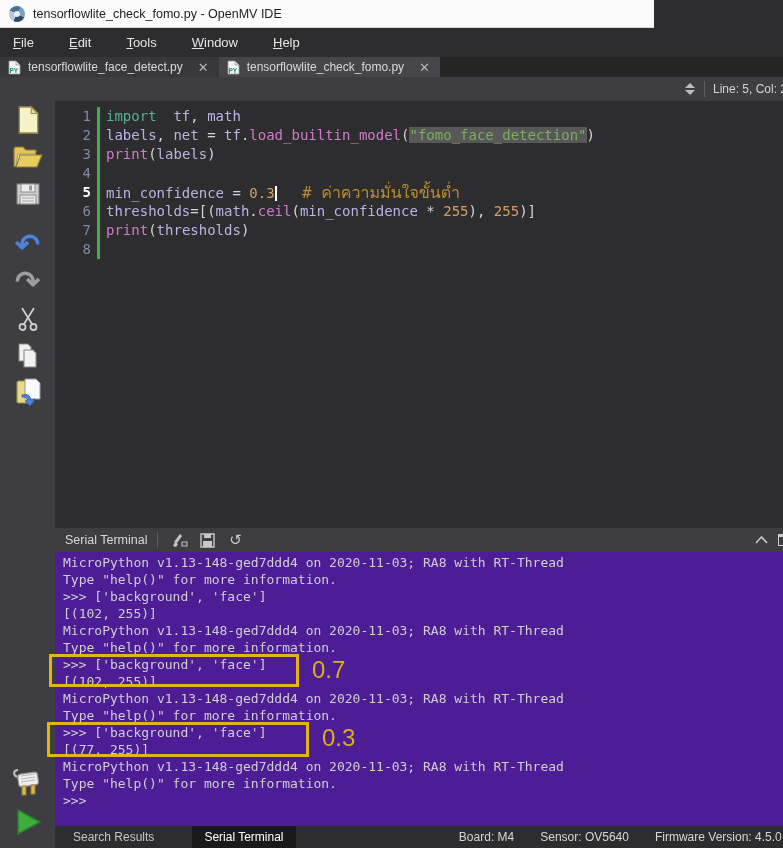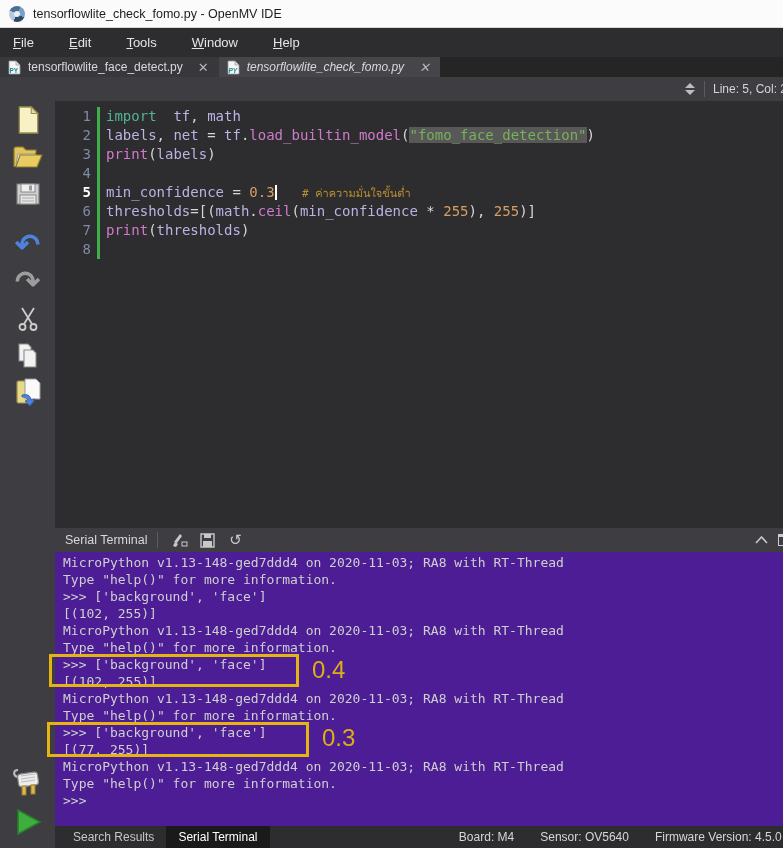--- a/index.html
+++ b/index.html
@@ -1,40 +1,40 @@
 <!DOCTYPE html>
 <html><head>
 <meta charset="utf-8">
 <style>
   * { margin:0; padding:0; box-sizing:border-box; }
   html,body { width:783px; height:848px; overflow:hidden; background:#2d2d30;
               font-family:"Liberation Sans", sans-serif; }
   #app { position:relative; width:783px; height:848px; }
 
   
-  #titlebar { position:absolute; left:0; top:0; width:783px; height:28px;
+  #titlebar { position:absolute; left:0; top:0; width:654px; height:28px;
               background:#fbfbfb; display:flex; align-items:center; border-bottom:1px solid #d8d8d8;}
   #logo { width:16px; height:16px; border-radius:50%; margin:0 8px 0 9px; position:relative;
           background:conic-gradient(from 25deg,#7aa0c4 0 90deg,#2e4a66 90deg 180deg,#b7c8d8 180deg 270deg,#4a6f94 270deg 360deg); }
   #logo::after{ content:""; position:absolute; left:5px; top:5px; width:6px; height:6px;
           border-radius:50%; background:#e8eef4; }
   #titlebar .title-text { font-size:12.5px; color:#1c1c1c; }
 
   
   #menubar { position:absolute; left:0; top:28px; width:783px; height:29px;
              background:#2d2d30; display:flex; align-items:center; padding-left:4px;gap:17px; }
   .menu-item { color:#e4e4e4; font-size:13px; padding:4px 9px; cursor:default; }
   .menu-item u { text-decoration:underline; }
 
   
   #tabbar { position:absolute; left:0; top:57px; width:783px; height:20px;
             background:#252526; display:flex; }
   .tab { display:flex; align-items:center; gap:7px; padding:0 10px 0 8px;
          background:#38383c; color:#d9d9d9; font-size:12px; height:20px; }
-  .tab.active { background:#45454a;font-style:italic; }
+  .tab.active { background:#45454a; }
   .tab .close-x { color:#b5b5b5; font-size:13px; margin-left:8px; }
   .tab svg { display:block; }
 
   
   #leftbar { position:absolute; left:0; top:77px; width:55px; height:771px;
              background:#3e3e42; display:flex; flex-direction:column; align-items:center;
              padding-top:26px; }
   .tool-btn { width:38px; height:34px; margin-bottom:3px; display:flex;
               align-items:center; justify-content:center; }
   .tool-gap { height:14px; flex:none; }
@@ -53,21 +53,21 @@
             font-family:"DejaVu Sans Mono", monospace; font-size:14px; }
   .code-line { display:flex; height:19px; line-height:19px; white-space:pre; }
   .line-num { width:42px; text-align:right; padding-right:6px; color:#7f8aa8; flex:none; }
   .line-num.current { color:#ffffff; font-weight:bold; }
   .change-bar { width:3px; background:#3fae4a; flex:none; margin-right:6px; }
   .tok-kw { color:#53b397;text-align:center; }
   .tok-id { color:#bdb2e2; }
   .tok-fn { color:#cf7bca; }
   .tok-num { color:#d79e63; }
   .tok-strhl { color:#78b259; background:#585858; }
-  .tok-cm { color:#bd8d2e; font-size:11px; }
+  .tok-cm { color:#bd8d2e; font-size:16px; }
   .tok-pl, .tok-op { color:#d6d6d6; }
   .caret { display:inline-block; width:2px; height:15px; background:#ffffff;
            vertical-align:text-bottom; }
 
   
   #serialheader { position:absolute; left:55px; top:528px; width:728px; height:24px;
                   background:#3e3e42; display:flex; align-items:center; }
   #serialheader .sh-title { color:#d8d8d8; font-size:12.5px; margin-left:10px; }
   #serialheader .vdiv { width:1px; height:16px; background:#5c5c5c; margin:0 10px; }
   .sh-btn { width:22px; height:18px; display:flex; align-items:center; justify-content:center;
@@ -267,26 +267,26 @@
       <div class="term-line">MicroPython v1.13-148-ged7ddd4 on 2020-11-03; RA8 with RT-Thread</div>
       <div class="term-line">Type "help()" for more information.</div>
       <div class="term-line">&gt;&gt;&gt; ['background', 'face']</div>
       <div class="term-line">[(77, 255)]</div>
       <div class="term-line">MicroPython v1.13-148-ged7ddd4 on 2020-11-03; RA8 with RT-Thread</div>
       <div class="term-line">Type "help()" for more information.</div>
       <div class="term-line">&gt;&gt;&gt;</div>
     </div>
 
   <div class="annot-box" id="annot-box-1"></div>
-  <div class="annot-label" id="annot-label-1">0.4</div>
+  <div class="annot-label" id="annot-label-1">0.7</div>
   <div class="annot-box" id="annot-box-2"></div>
   <div class="annot-label" id="annot-label-2">0.3</div>
 
   <div id="statusbar">
-    <div id="status-tabs" style="display:flex;align-items:center;height:22px;margin-left:6px;">
+    <div id="status-tabs" style="display:flex;align-items:center;height:22px;margin-left:6px;gap:26px;">
         <span class="status-tab">Search Results</span>
         <span class="status-tab active">Serial Terminal</span>
       </div>
     <div class="right">
       <span>Board: M4</span>
       <span>Sensor: OV5640</span>
       <span>Firmware Version: 4.5.0 -</span>
     </div>
   </div>
 

